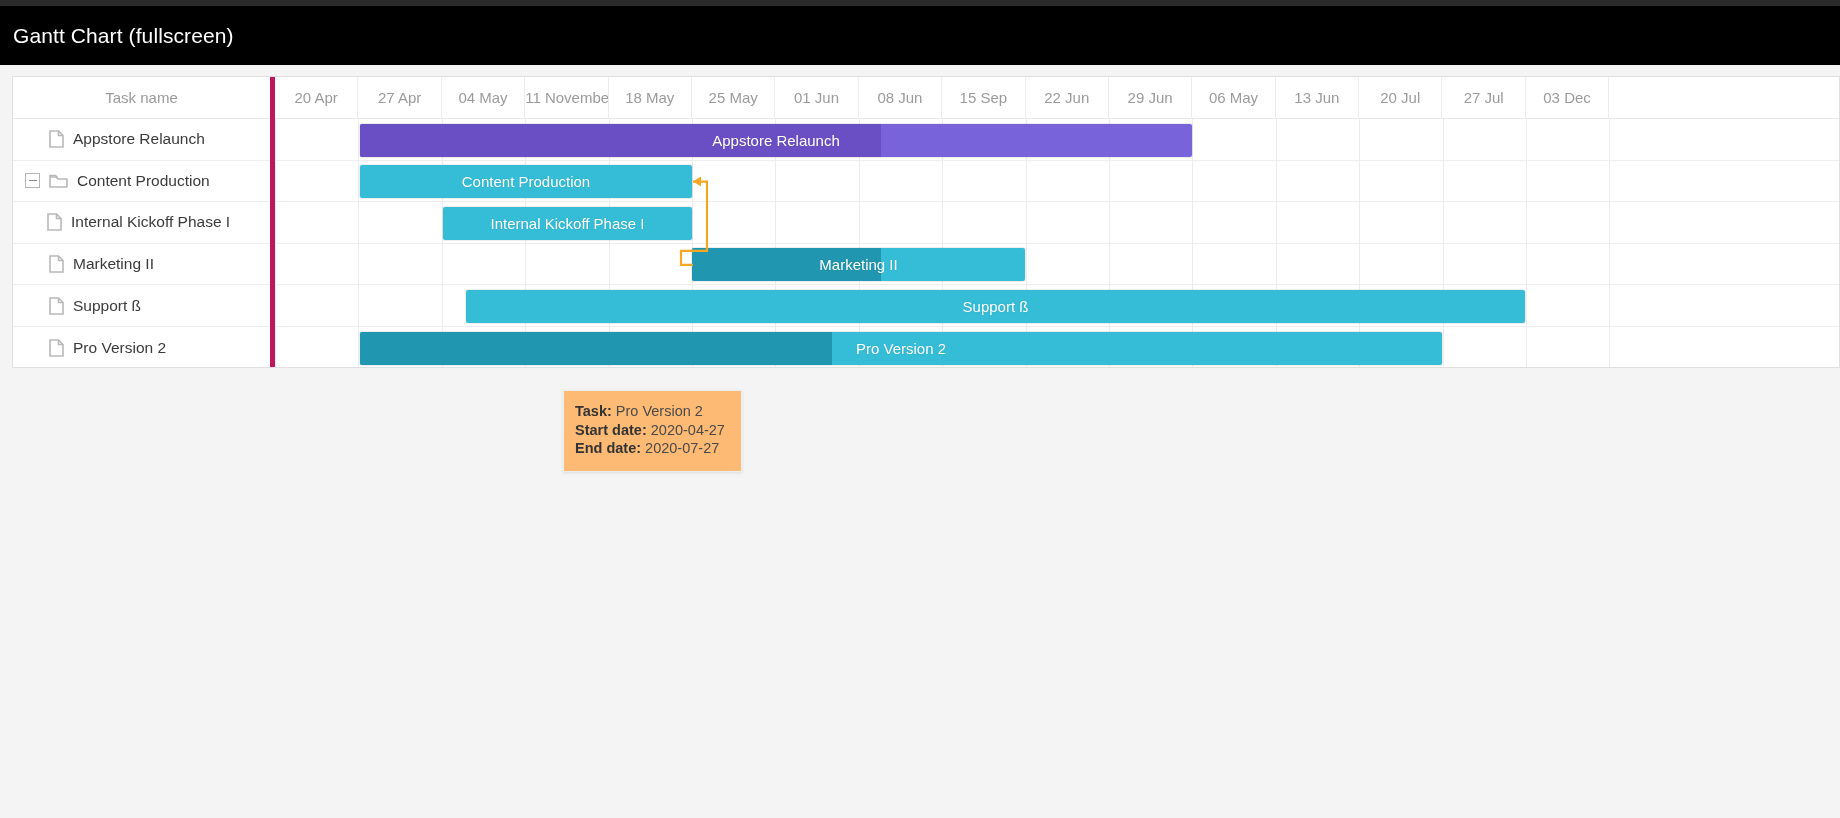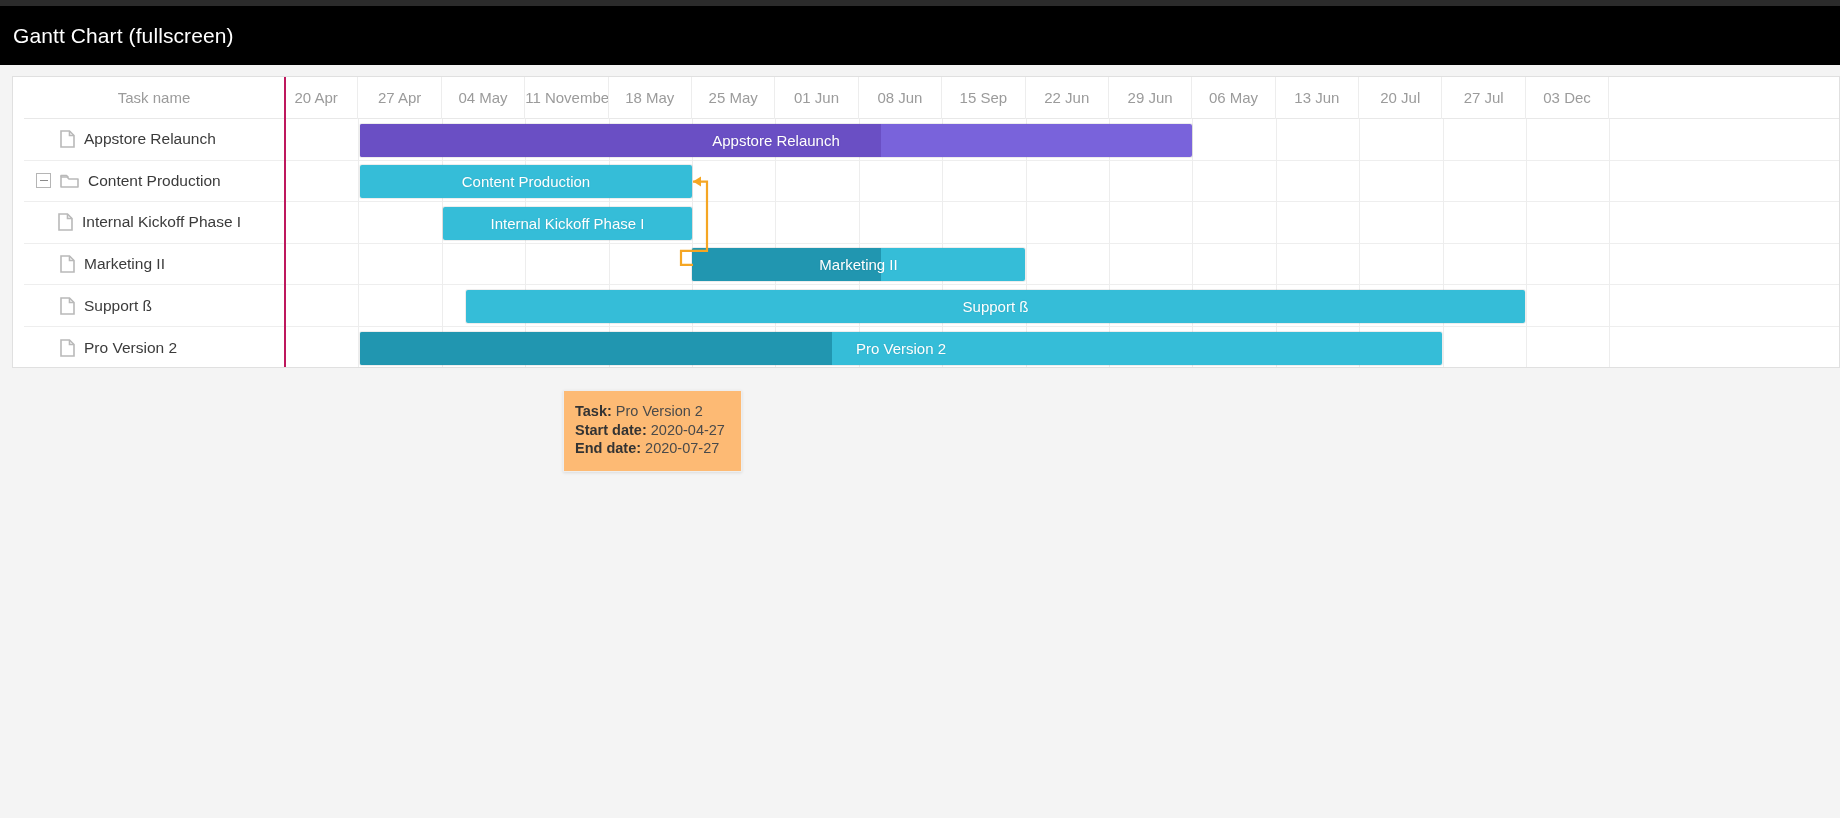--- a/index.html
+++ b/index.html
@@ -42,24 +42,24 @@
   }
   .gantt-inner {
     position: relative;
     width: 2100px;   
     height: 292px;
   }
 
   
   .taskgrid {
     position: absolute;
-    left: 11px; top: 0;
+    left: 0; top: 0;
     width: 262px;
     height: 292px;
-    border-right: 2px solid #be185d;
+    border-right: 5px solid #be185d;
     background: #fff;
     z-index: 4;
   }
   .taskgrid .head {
     height: 42px;
     line-height: 42px;
     text-align: center;
     color: #9b9b9b;
     font-size: 15px;
     border-bottom: 1px solid #e8e8e8;

